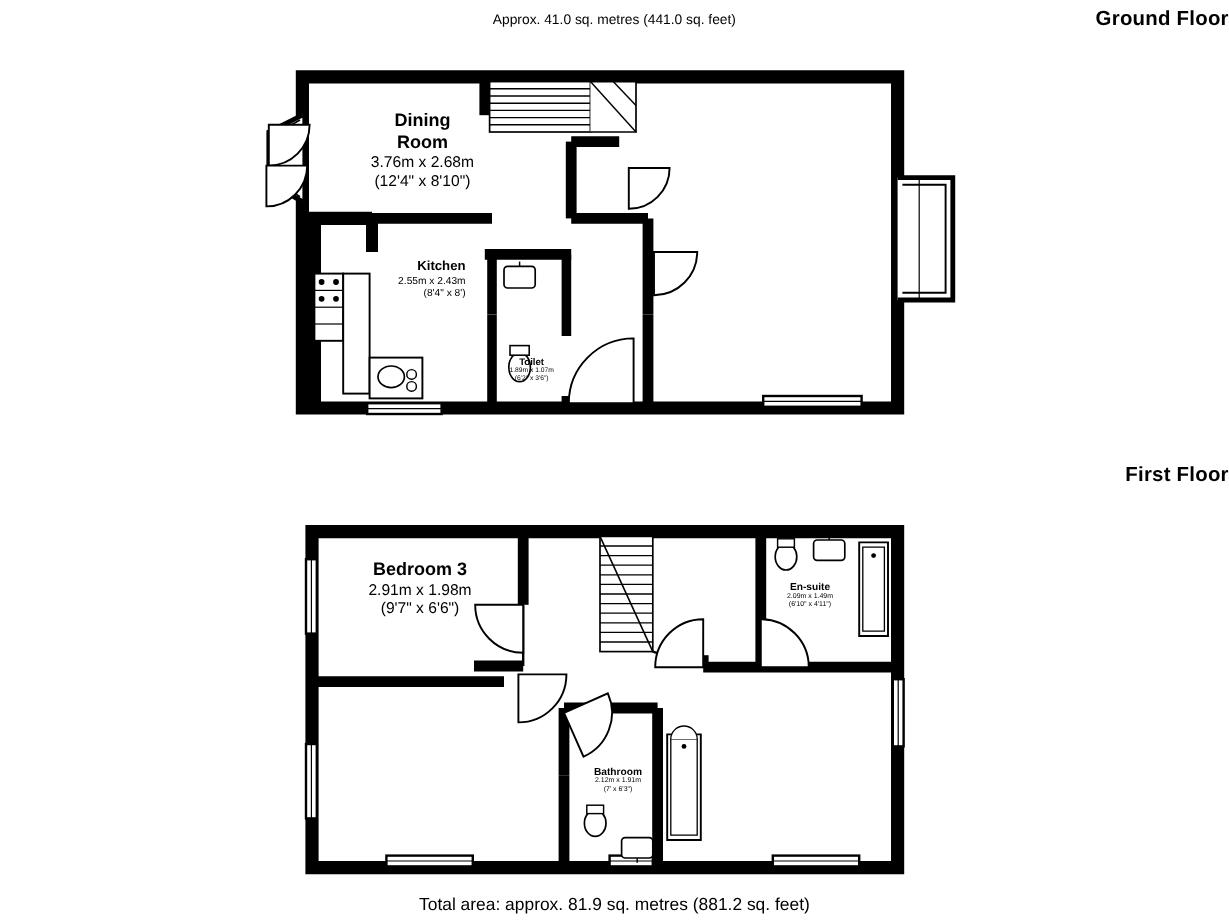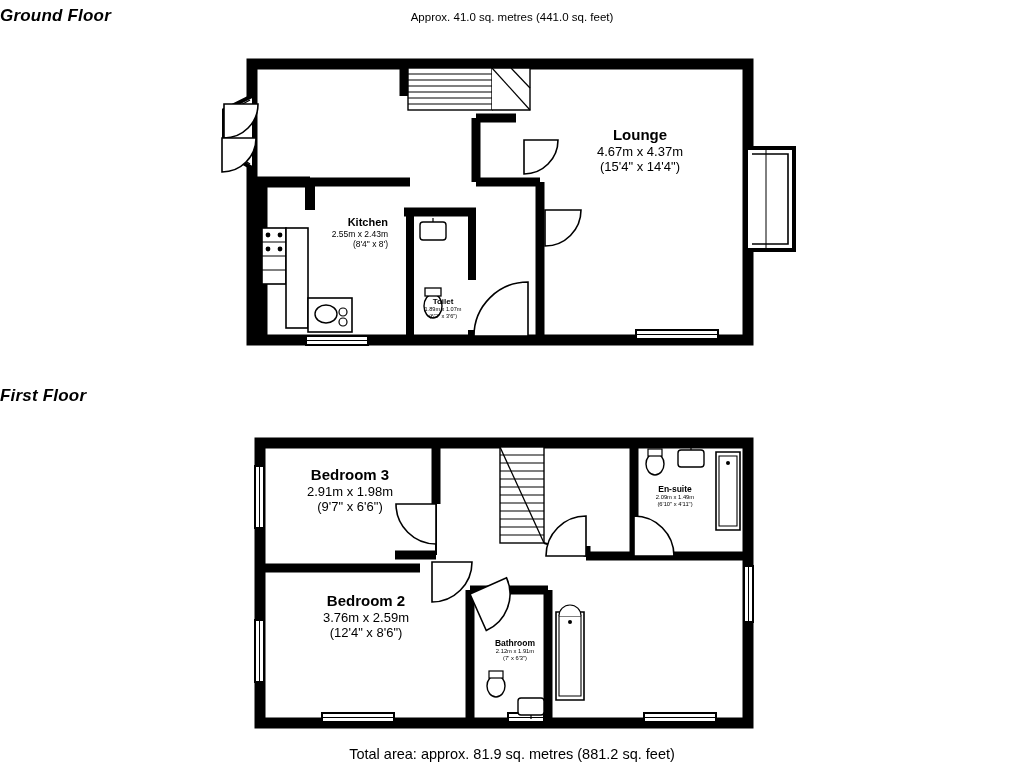--- a/index.html
+++ b/index.html
@@ -15,25 +15,24 @@
     color: #000;
     overflow: hidden;
   }
   .stage {
     position: absolute;
     inset: 0;
   }
   .floor-title {
     position: absolute;
     width: 100%;
-    text-align: left;
+    text-align: right;
     font-size: 17px;
     font-weight: bold;
     letter-spacing: 0.2px;
-    font-style: italic;
   }
   .floor-sub {
     position: absolute;
     width: 100%;
     text-align: center;
     font-size: 11.5px;
   }
   .total-area {
     position: absolute;
     width: 100%;
@@ -283,50 +282,46 @@
         <path d="M559,616 a11,11 0 0 1 22,0" fill="#fff" stroke="#000" stroke-width="1.1"></path>
         <circle cx="570" cy="622" r="2" fill="#000"></circle>
         <ellipse cx="496" cy="686" rx="9" ry="11" fill="#fff" stroke="#000" stroke-width="1.4"></ellipse>
         <rect x="489" y="671" width="14" height="7" fill="#fff" stroke="#000" stroke-width="1.2"></rect>
         <rect x="518" y="698" width="26" height="17" rx="3" fill="#fff" stroke="#000" stroke-width="1.4"></rect>
         <line x1="531" y1="715" x2="531" y2="719" stroke="#000" stroke-width="1.2"></line>
       </g>
     </g>
   </svg>
 
-
-  <div class="room-label rl-big" style="left:570px; top:126px; width:140px;">
-    <span class="nm">Lounge</span>
-    <span class="d1">4.67m x 4.37m</span>
-    <span class="d2">(15'4" x 14'4")</span>
-  </div>
+  <div class="room-label rl-big" style="left:288px; top:92px; width:128px;">
+    <span class="nm">Dining</span>
+    <span class="nm">Room</span>
+    <span class="d1">3.76m x 2.68m</span>
+    <span class="d2">(12'4" x 8'10")</span>
+  </div>
+
 
   <div class="room-label rl-mid" style="left:278px; top:216px; width:110px;text-align:right;">
     <span class="nm">Kitchen</span>
     <span class="d1">2.55m x 2.43m</span>
     <span class="d2">(8'4" x 8')</span>
   </div>
 
   <div class="room-label rl-sm" style="left:404px; top:253px; width:78px;">
     <span class="nm">Toilet</span>
     <span class="d1">1.89m x 1.07m</span>
     <span class="d2">(6'2" x 3'6")</span>
   </div>
 
   <div class="room-label rl-big" style="left:276px; top:466px; width:148px;">
     <span class="nm">Bedroom 3</span>
     <span class="d1">2.91m x 1.98m</span>
     <span class="d2">(9'7" x 6'6")</span>
   </div>
 
-  <div class="room-label rl-big" style="left:292px; top:592px; width:148px;">
-    <span class="nm">Bedroom 2</span>
-    <span class="d1">3.76m x 2.59m</span>
-    <span class="d2">(12'4" x 8'6")</span>
-  </div>
 
 
   <div class="room-label rl-xs" style="left:634px; top:484px; width:82px;">
     <span class="nm">En-suite</span>
     <span class="d1">2.09m x 1.49m</span>
     <span class="d2">(6'10" x 4'11")</span>
   </div>
 
   <div class="room-label rl-xs" style="left:470px; top:638px; width:90px;">
     <span class="nm">Bathroom</span>

